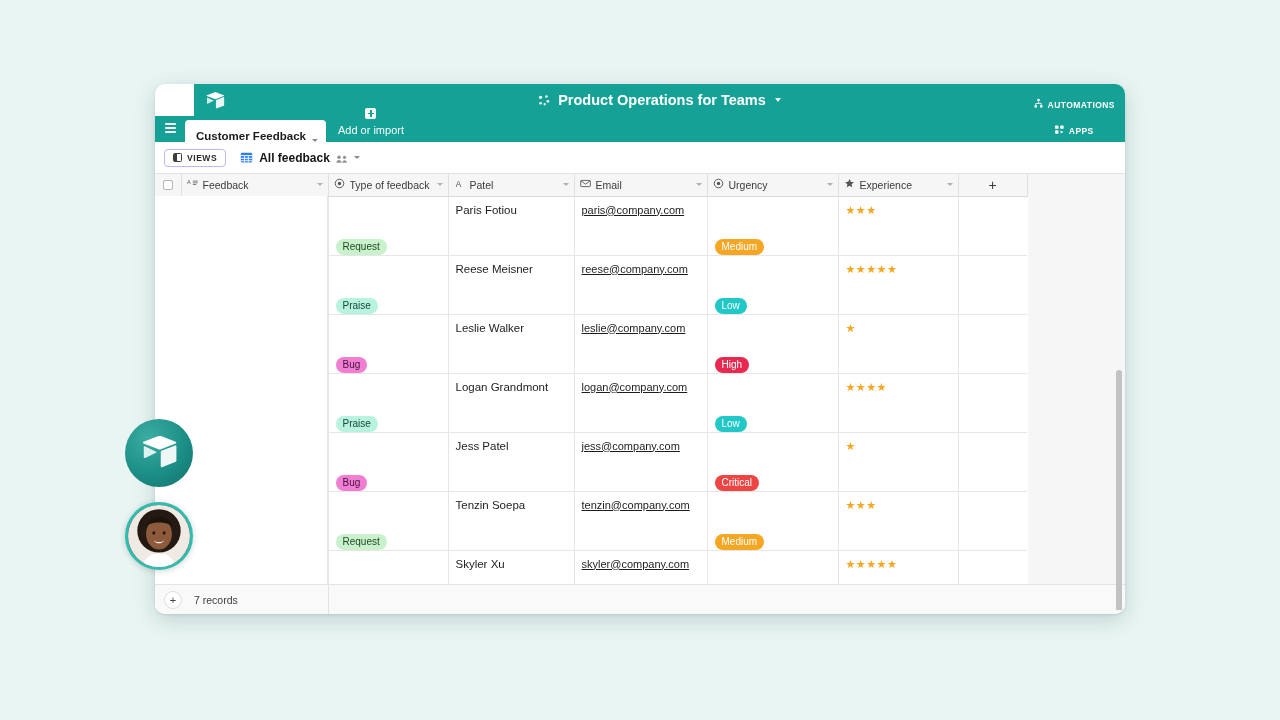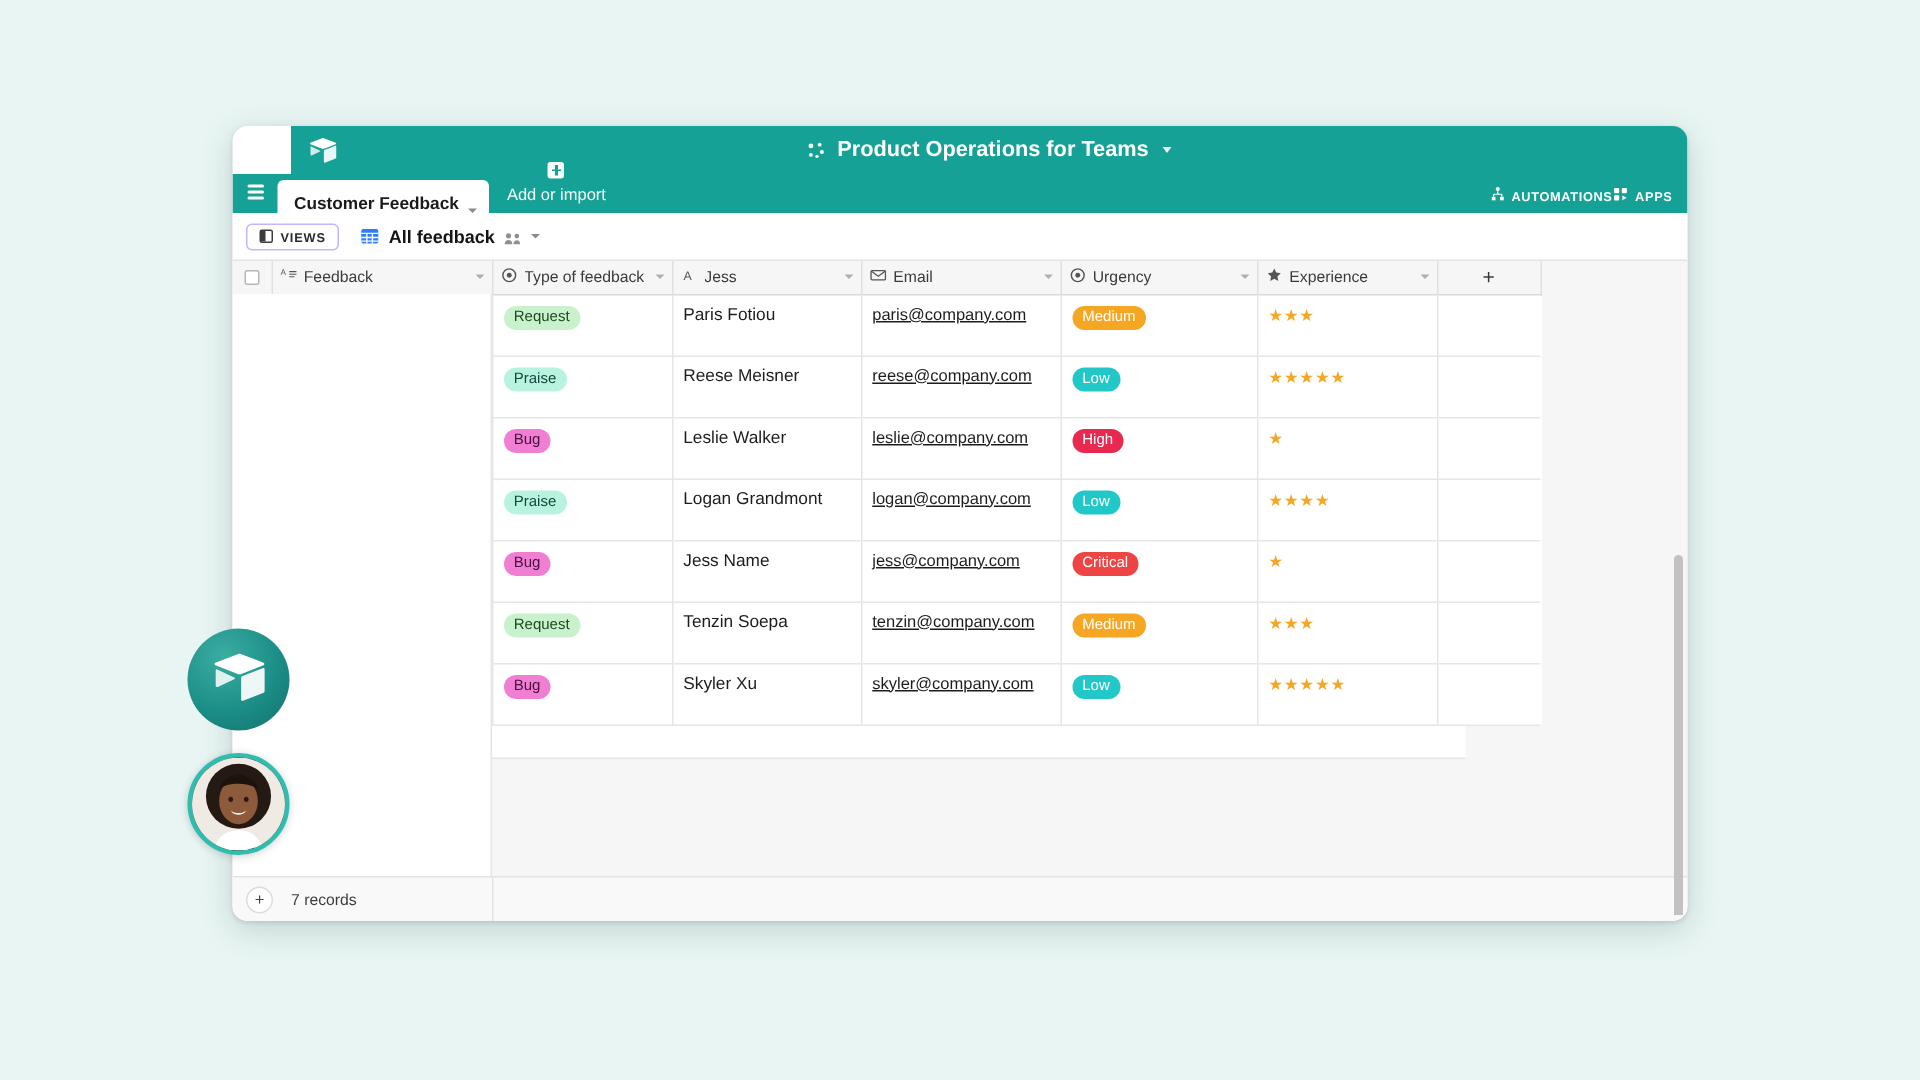--- a/index.html
+++ b/index.html
@@ -93,25 +93,26 @@
     position: relative;
   }
   .plus-box:before, .plus-box:after {
     content:""; position:absolute; background:#15a195;
   }
   .plus-box:before { left:2.3px; top:4.7px; width:6.4px; height:1.6px; }
   .plus-box:after  { top:2.3px; left:4.7px; height:6.4px; width:1.6px; }
 
   .topright {
     position: absolute; right: 10px; bottom: 5px;
-    display: flex; align-items: center; 
+    display: flex; align-items: center; gap: 13px;
     color: #ffffff;
     font-size: 8.5px;
     letter-spacing: .45px;
     font-weight: bold;
+    flex-direction: column;
   }
   .topright > div { display: flex; align-items: center; gap: 4px; }
 
   
   .viewbar {
     height: 32px;
     background: #ffffff;
     border-bottom: 1px solid #e3e3e3;
     display: flex; align-items: center;
     padding-left: 9px;
@@ -222,20 +223,21 @@
     font-size: 11px;
   }
   td.addcell { background: #ffffff; border-right: none; }
 
   .pill {
     display: inline-block;
     padding: 2px 7px 2.5px;
     border-radius: 9px;
     font-size: 10px;
     line-height: 1.15;
+    margin-top: 35px;
   }
   .stars { letter-spacing: .5px; font-size: 11px; color: #f5a623; white-space: nowrap; }
 
   
   .addrow {
     width: 822px;
     height: 22px;
     background: #ffffff;
     border-bottom: 1px solid #e6e6e6;
     display: flex;
@@ -451,21 +453,21 @@
               <span class="hdr-caret"></span>
             </div>
           </th>
           <th>
             <div class="th-inner">
               <span>
                 <svg viewBox="0 0 16 16" width="11" height="11">
                   <text x="2.5" y="12.5" font-size="12" fill="#555" font-family="Liberation Sans">A</text>
                 </svg>
               </span>
-              <span class="lbl">Jess</span>
+              <span class="lbl">Patel</span>
               <span class="hdr-caret"></span>
             </div>
           </th>
           <th>
             <div class="th-inner">
               <span>
                 <svg viewBox="0 0 16 16" width="11" height="11">
                   <rect x="1" y="3.5" width="14" height="9" rx="1" fill="none" stroke="#555" stroke-width="1.3"></rect>
                   <path d="M1.4 4.2 8 9l6.6-4.8" fill="none" stroke="#555" stroke-width="1.3"></path>
                 </svg>
@@ -540,21 +542,21 @@
             <td>Logan Grandmont</td>
             <td class="email"><a href="#">logan@company.com</a></td>
             <td><span class="pill" style="background:#22c7c7;color:#ffffff">Low</span></td>
             <td><span class="stars">★★★★</span></td>
             <td class="addcell"></td>
           </tr>
           <tr>
             <td class="rownum">5</td>
             <td class="primary">Sample Feedback 5</td>
             <td><span class="pill" style="background:#f07ed3;color:#4b1040">Bug</span></td>
-            <td>Jess Name</td>
+            <td>Jess Patel</td>
             <td class="email"><a href="#">jess@company.com</a></td>
             <td><span class="pill" style="background:#ef4444;color:#ffffff">Critical</span></td>
             <td><span class="stars">★</span></td>
             <td class="addcell"></td>
           </tr>
           <tr>
             <td class="rownum">6</td>
             <td class="primary">Sample Feedback 6</td>
             <td><span class="pill" style="background:#c9f2cc;color:#1d4a24">Request</span></td>
             <td>Tenzin Soepa</td>

